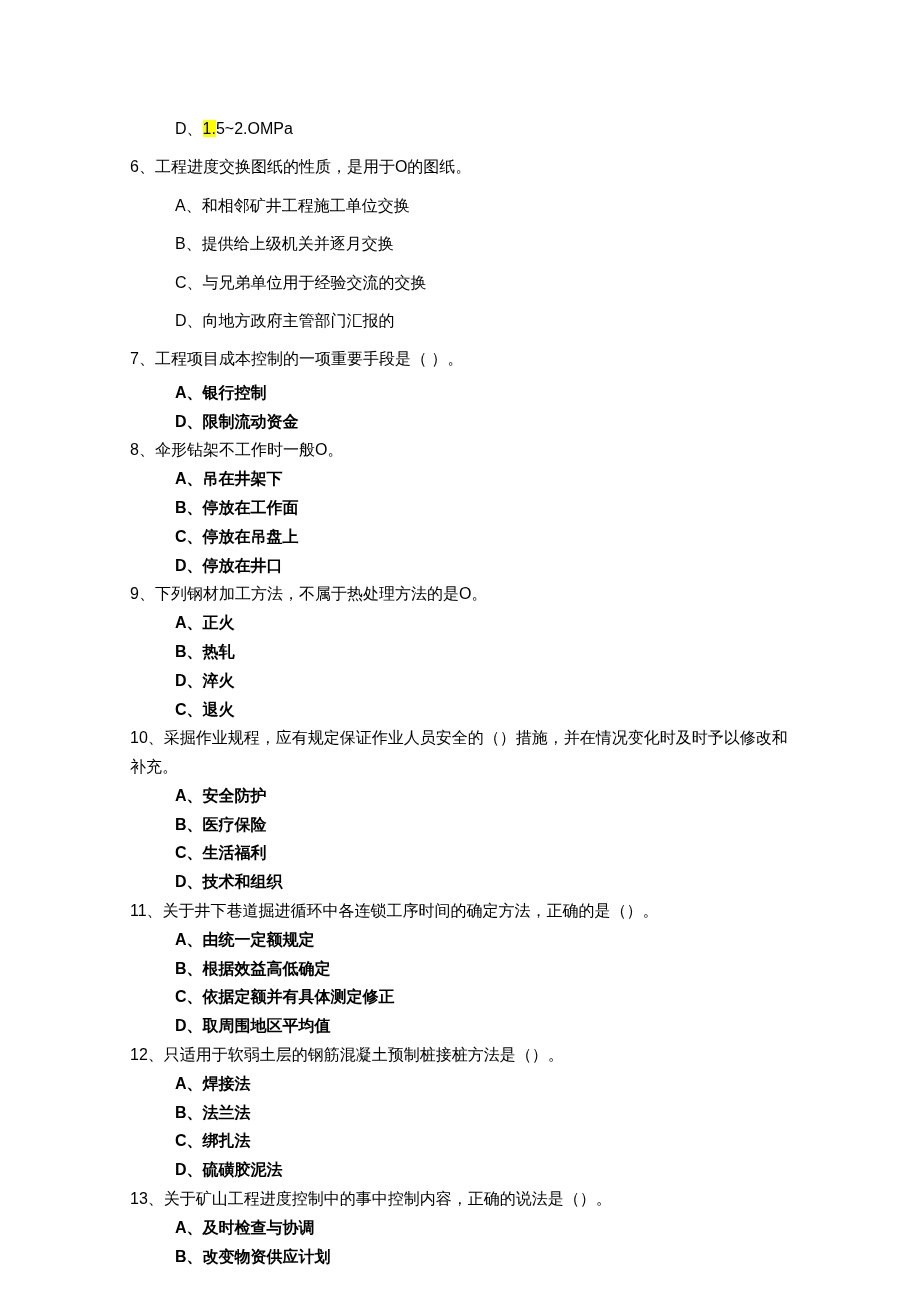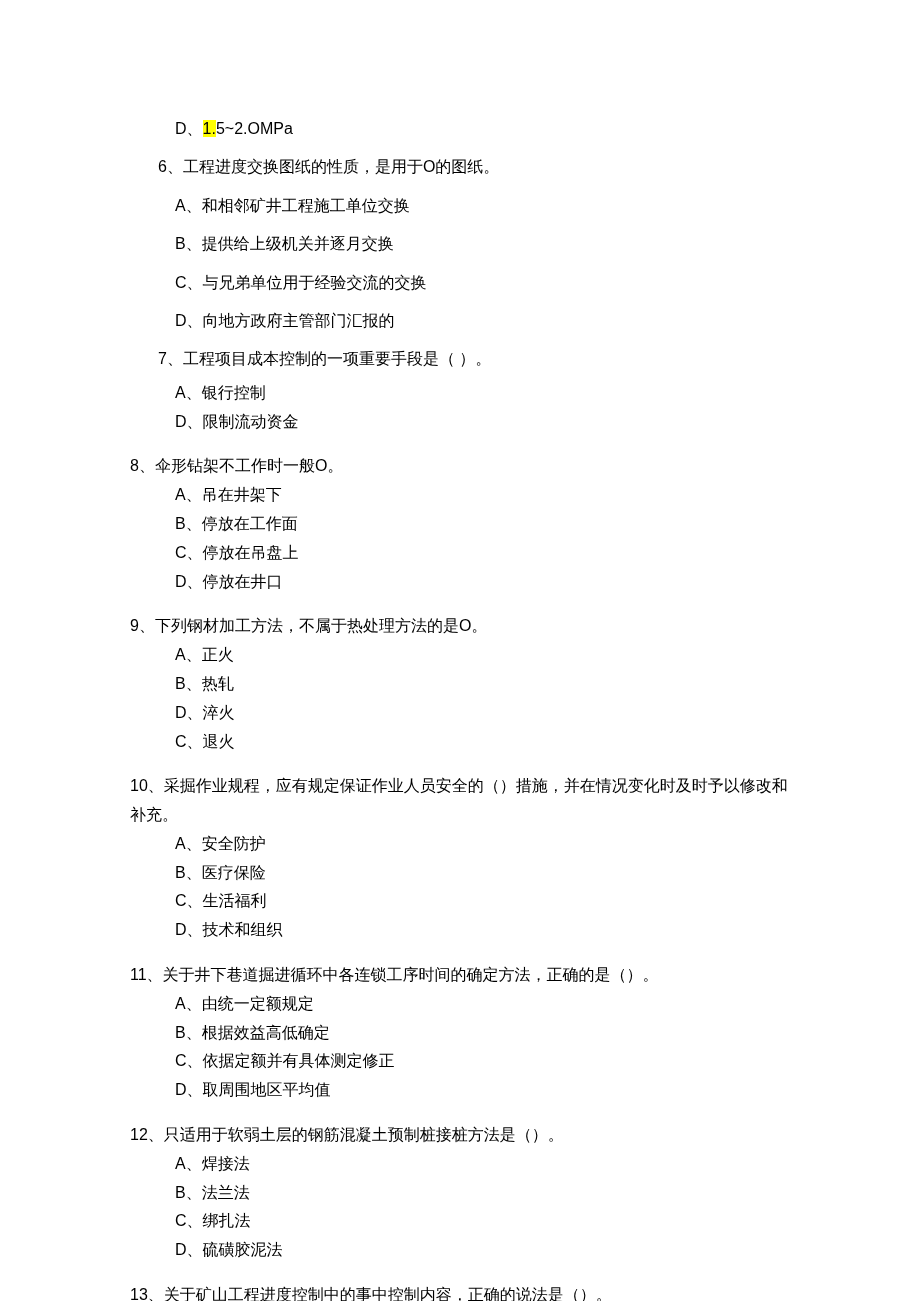--- a/index.html
+++ b/index.html
@@ -11,34 +11,33 @@
     color: #000;
     width: 920px;
     min-height: 1301px;
   }
   .page {
     padding: 110px 130px 60px 130px;
   }
   .option-row {
     padding-left: 45px;
     line-height: 1.8;
+    font-weight: bold;
   }
   .option-row-wide {
     padding-left: 45px;
     line-height: 2.4;
   }
   .question-row {
     padding-left: 0;
     line-height: 1.8;
-    margin-top: 16px;
   }
   .question-row-wide {
     padding-left: 0;
     line-height: 2.4;
-    margin-left: 28px;
   }
   mark.hl {
     background: #ffff00;
     padding: 0;
   }
 </style>
 </head>
 <body>
 
 <div class="page">

